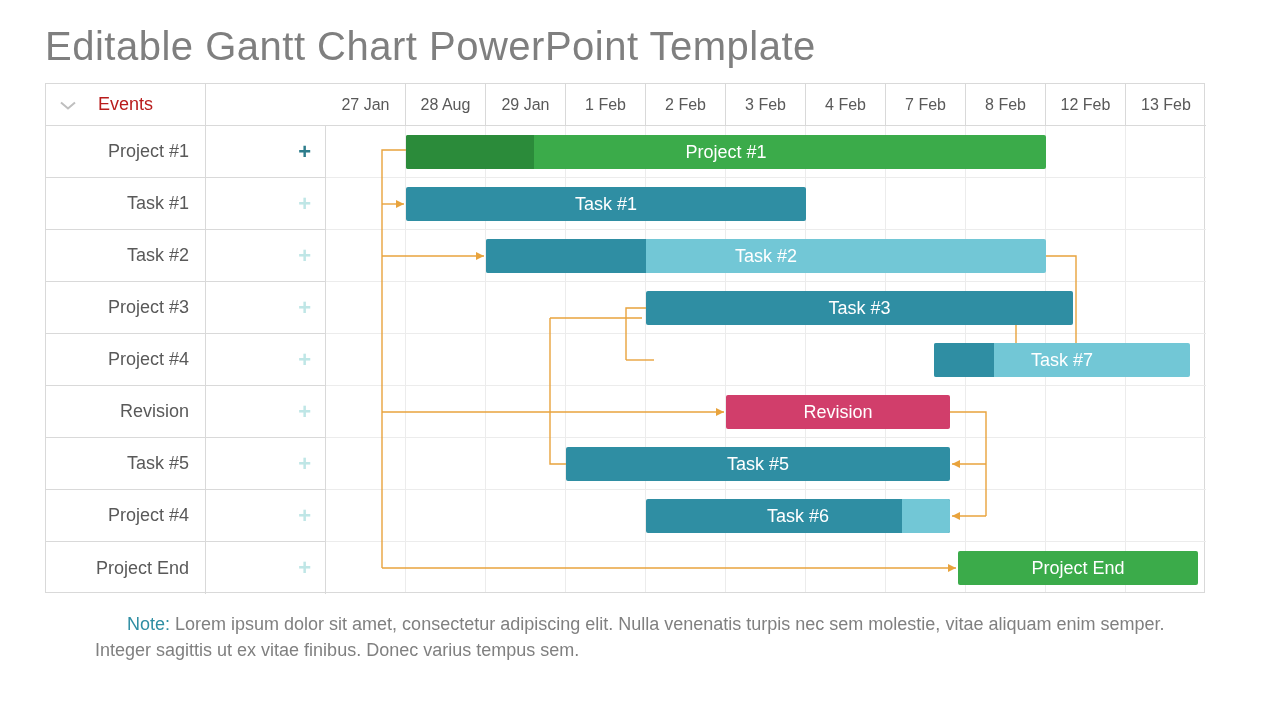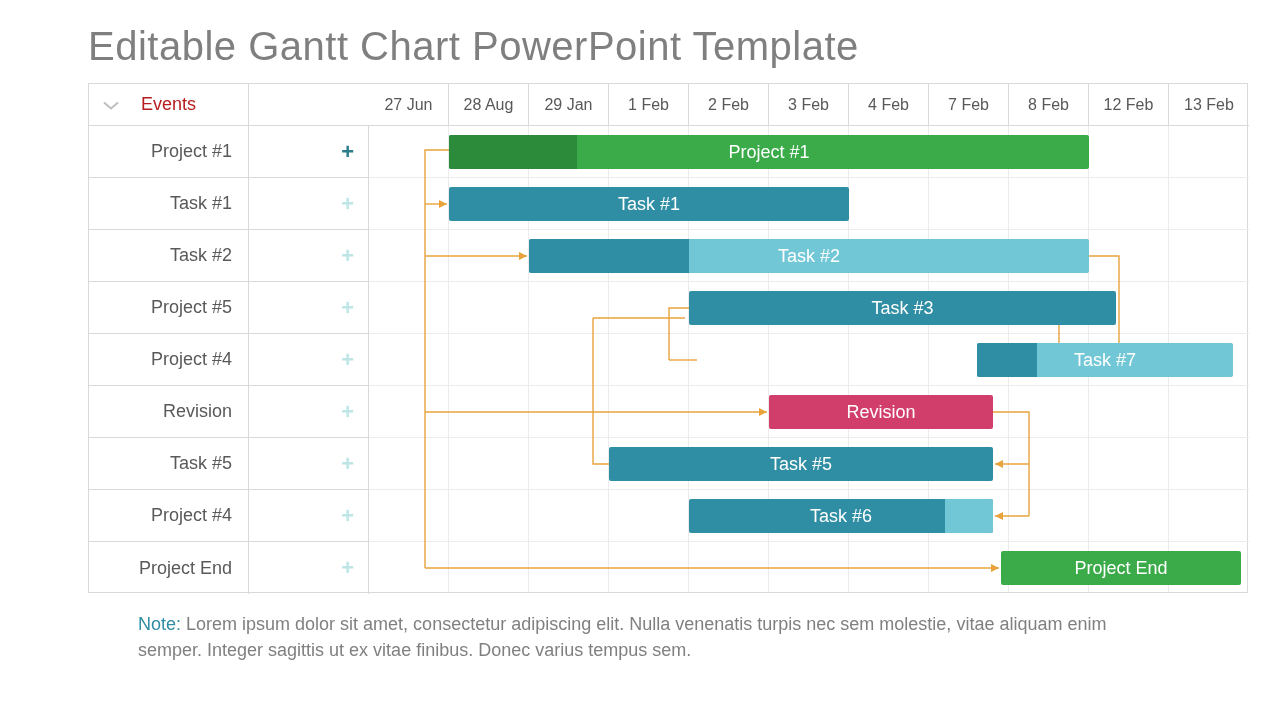--- a/index.html
+++ b/index.html
@@ -1,21 +1,21 @@
 <!DOCTYPE html>
 <html><head>
 <meta charset="utf-8">
 <style>
   * { box-sizing: border-box; margin: 0; padding: 0; }
   html, body { width: 1280px; height: 720px; background: #fff; font-family: "Segoe UI", "Helvetica Neue", Arial, sans-serif; }
   .slide {
     position: relative;
     width: 1280px;
     height: 720px;
-    padding: 24px 60px 0 88px;
+    padding: 24px 60px 0 45px;
   }
   .title {
     font-size: 40px;
     font-weight: 400;
     color: #7f7f7f;
     letter-spacing: .5px;
     margin-bottom: 14px;
   }
   
   .chart {
@@ -153,21 +153,21 @@
   .c-teal-light  { background: #72c7d6; }
   .c-pink        { background: #d13e6b; }
   
   .note {
     margin-top: 18px;
     padding: 0 50px;
     font-size: 18px;
     line-height: 1.45;
     color: #808080;
   }
-  .note-label { color: #2f8ea3; }
+  .note-label { color: #2f8ea3; margin-left: 32px; }
 </style>
 </head>
 <body>
 
 <div class="slide">
   <h1 class="title">Editable Gantt Chart PowerPoint Template</h1>
 
   <div class="chart">
 
     <div class="left-pane">
@@ -194,21 +194,21 @@
               <span class="plus-icon plus-light">+</span>
             </div>
           </div>
           <div class="row">
             <div class="row-label">Task #2</div>
             <div class="row-plus-cell">
               <span class="plus-icon plus-light">+</span>
             </div>
           </div>
           <div class="row">
-            <div class="row-label">Project #5</div>
+            <div class="row-label">Project #3</div>
             <div class="row-plus-cell">
               <span class="plus-icon plus-light">+</span>
             </div>
           </div>
           <div class="row">
             <div class="row-label">Project #4</div>
             <div class="row-plus-cell">
               <span class="plus-icon plus-light">+</span>
             </div>
           </div>
@@ -234,21 +234,21 @@
             <div class="row-label">Project End</div>
             <div class="row-plus-cell">
               <span class="plus-icon plus-light">+</span>
             </div>
           </div>
         </div>
     </div>
 
     <div class="timeline">
       <div class="time-header" id="time-header">
-          <div class="time-col">27 Jun</div>
+          <div class="time-col">27 Jan</div>
           <div class="time-col">28 Aug</div>
           <div class="time-col">29 Jan</div>
           <div class="time-col">1 Feb</div>
           <div class="time-col">2 Feb</div>
           <div class="time-col">3 Feb</div>
           <div class="time-col">4 Feb</div>
           <div class="time-col">7 Feb</div>
           <div class="time-col">8 Feb</div>
           <div class="time-col">12 Feb</div>
           <div class="time-col">13 Feb</div>

